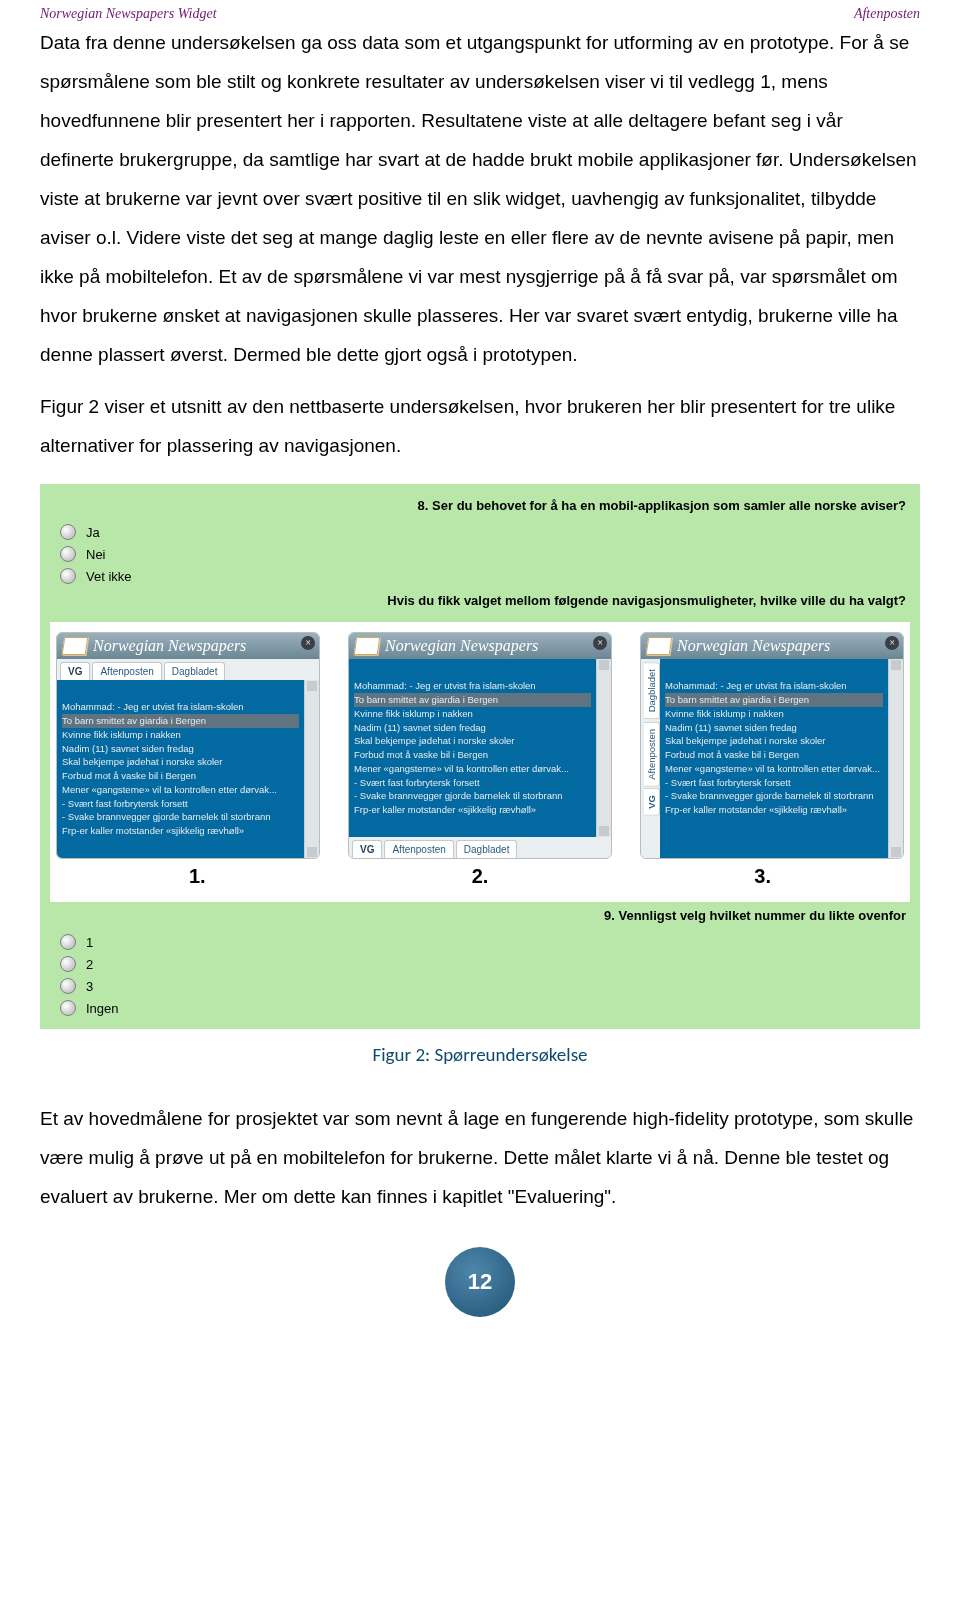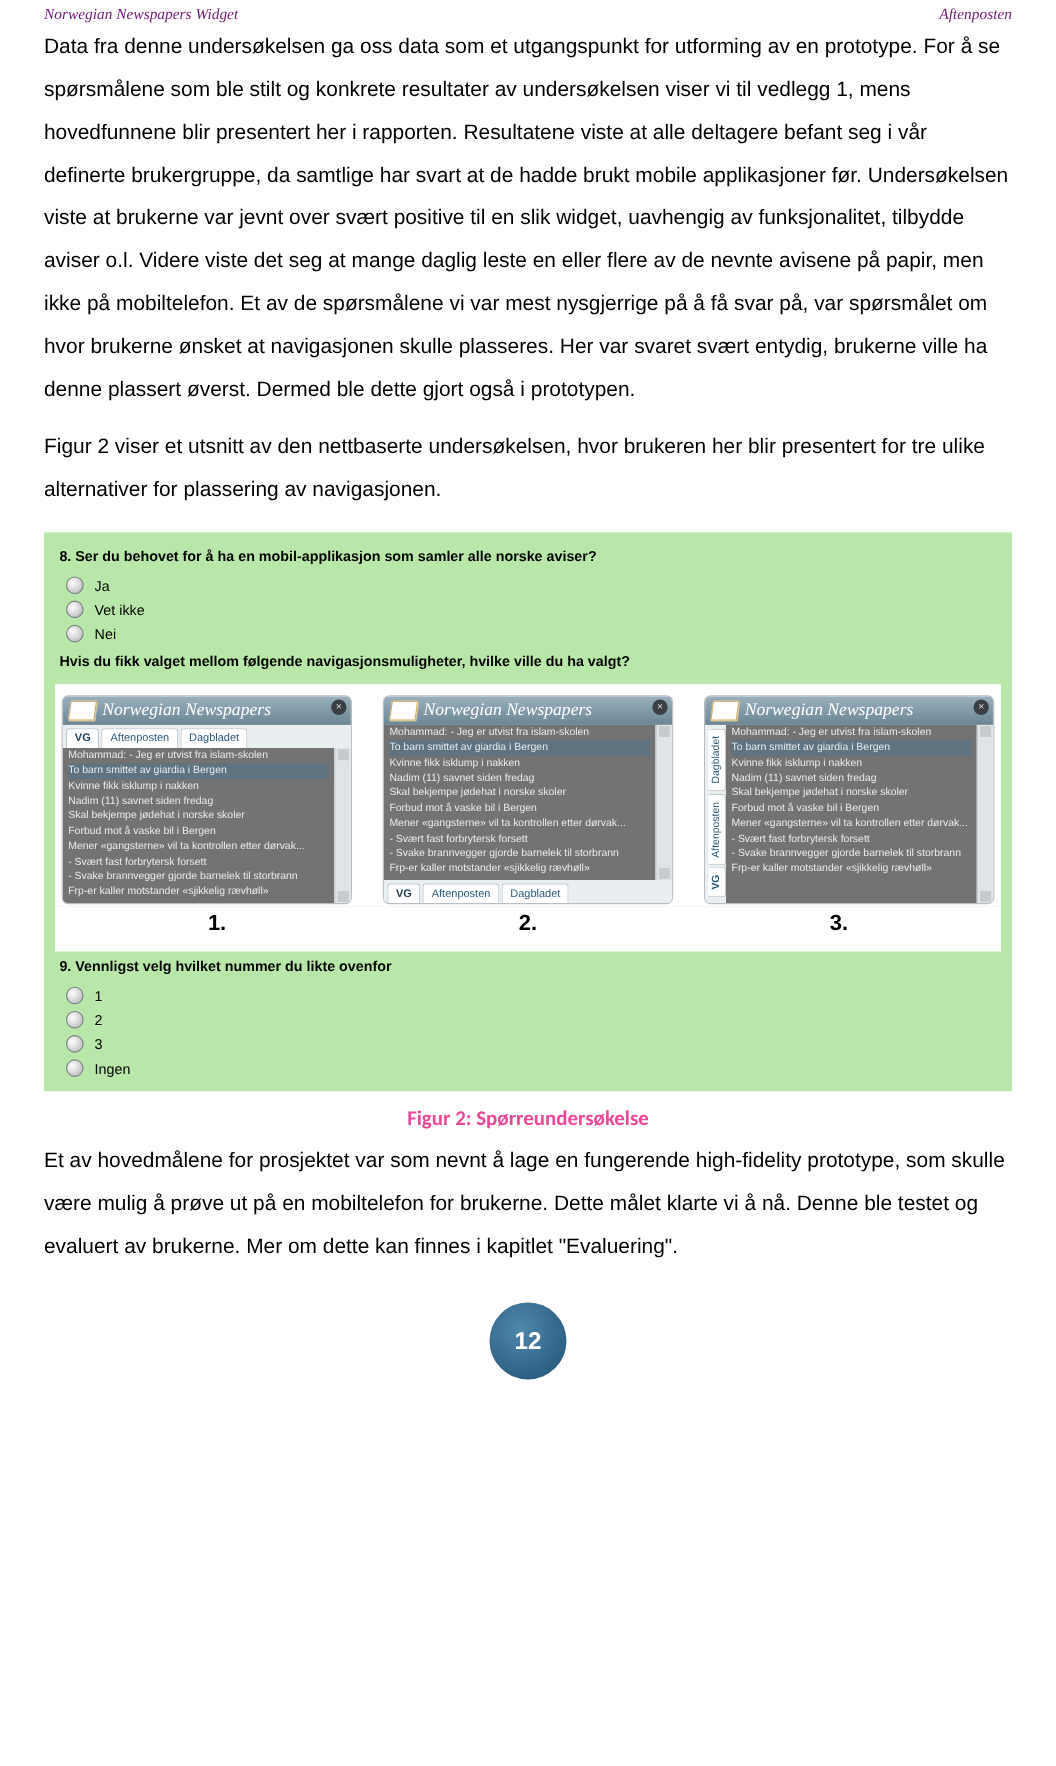--- a/index.html
+++ b/index.html
@@ -31,20 +31,21 @@
     background:#b9e7a9;
     margin:18px 0 0 0;
     padding:8px 0 10px 0;
     font-size:12px;
   }
   .q-title{
     font-weight:bold;
     color:#000;
     padding:6px 14px 8px 14px;
     font-size:13px;
+    text-align:right;
   }
   .radio-row{
     display:flex;
     align-items:flex-end;
     padding:3px 0 3px 20px;
     font-size:13px;
   }
   .radio-dot{
     width:14px;height:14px;border-radius:50%;
     background:radial-gradient(circle at 35% 35%,#fff,#d3d3d3 55%,#aeb3b5);
@@ -93,40 +94,40 @@
   }
   .tabs-h{
     display:flex;background:#e9eef1;padding:3px 3px 0 3px;gap:2px;
   }
   .tab-h{
     font-size:10px;padding:3px 7px;background:#fff;border:1px solid #c2c8cc;border-bottom:none;
     color:#2a5a7a;border-radius:3px 3px 0 0;
   }
   .tab-h.active{background:#fff;font-weight:bold;color:#1f3d55;}
   .headlines{
-    background:#737373;color:#e8ecef;font-size:9.5px;line-height:1.45;
-    padding:0 5px;flex:1;
+    background:#0369a1;color:#e8ecef;font-size:9.5px;line-height:1.45;
+    padding:20px 5px;flex:1;
   }
   .headlines .hl{white-space:nowrap;overflow:hidden;text-overflow:ellipsis;}
   .headlines .hl.sel{background:#5f7380;}
   .mock-body2{display:flex;flex:1;}
   .vtabs{display:flex;flex-direction:column;background:#e9eef1;padding:3px 0 3px 3px;}
   .vtab{
     font-size:9.5px;color:#2a5a7a;background:#fff;border:1px solid #c2c8cc;border-right:none;
     padding:6px 2px;writing-mode:vertical-rl;transform:rotate(180deg);
     border-radius:3px 0 0 3px;margin-bottom:2px;text-align:center;
   }
   .vtab.active{font-weight:bold;}
   .numrow{
     display:flex;background:#fff;margin:0 10px;padding:4px 6px 14px 6px;
   }
   .numrow div{flex:1;text-align:center;font-weight:bold;font-size:20px;}
   .caption{
-    text-align:center;color:#ec4899;font-weight:bold;
-    font-size:19px;margin:14px 0 8px 0;
+    text-align:center;color:#0c4a6e;font-weight:normal;
+    font-size:19px;margin:14px 0 34px 0;
     font-family:Calibri,Arial,sans-serif;
   }
   .pg{
     width:70px;height:70px;border-radius:50%;
     background:radial-gradient(circle at 40% 35%,#4e87aa,#2e6285 70%,#255572);
     color:#fff;display:flex;align-items:center;justify-content:center;
     font-size:22px;font-weight:bold;margin:30px auto 0 auto;
   }
   .scrollbar{
     width:14px;background:#dfe4e7;position:relative;border-left:1px solid #c7ccd0;
@@ -153,25 +154,25 @@
   </div>
 
   <div class="survey">
     <div class="q-title">8. Ser du behovet for å ha en mobil-applikasjon som samler alle norske aviser?</div>
     <div class="radio-row">
         <span class="radio-dot"></span>
         <span>Ja</span>
       </div>
     <div class="radio-row">
         <span class="radio-dot"></span>
+        <span>Nei</span>
+      </div>
+    <div class="radio-row">
+        <span class="radio-dot"></span>
         <span>Vet ikke</span>
-      </div>
-    <div class="radio-row">
-        <span class="radio-dot"></span>
-        <span>Nei</span>
       </div>
 
     <div class="q-title">Hvis du fikk valget mellom følgende navigasjonsmuligheter, hvilke ville du ha valgt?</div>
 
     <div class="mock-row">
 
       <div class="mock">
         <div class="mock-hdr">
           <span class="paper-icon"></span>
           <span>Norwegian Newspapers</span>

